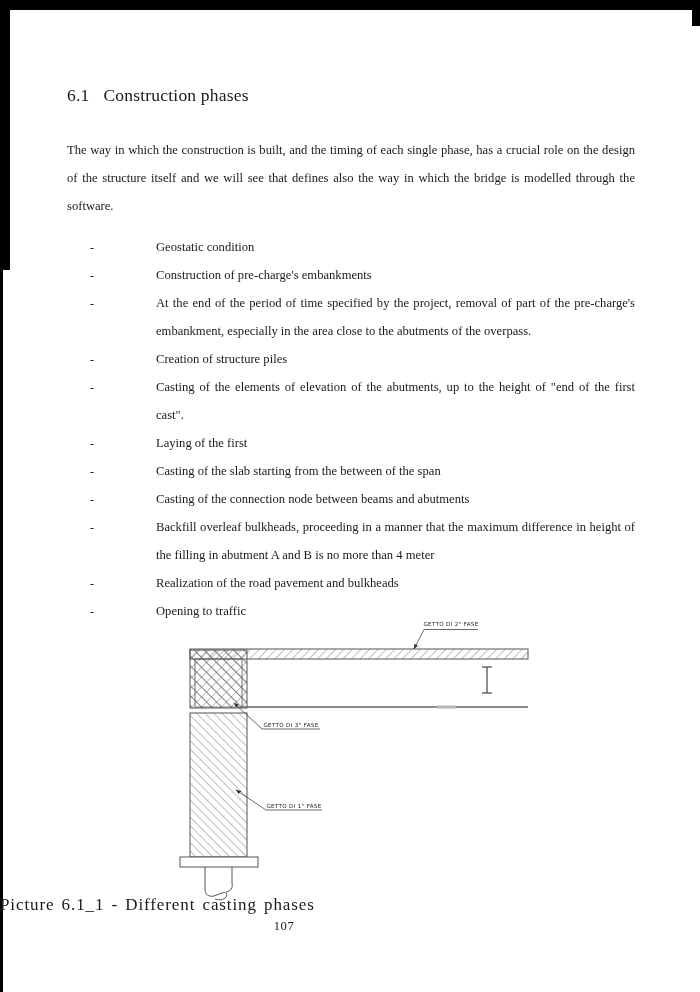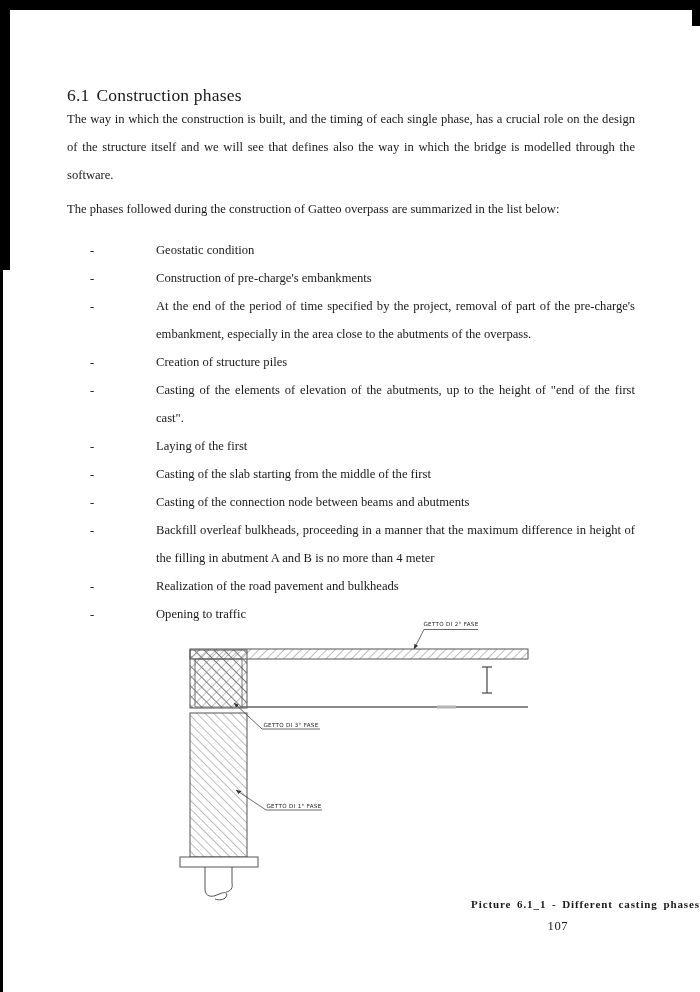--- a/index.html
+++ b/index.html
@@ -9,52 +9,51 @@
   }
   
   .frame{position:absolute;background:#000;}
   #frame-top{left:0;top:0;width:700px;height:10px;}
   #frame-left-thick{left:0;top:0;width:10px;height:270px;}
   #frame-left-thin{left:0;top:0;width:3px;height:992px;}
   #frame-right{right:0;top:0;width:8px;height:26px;}
 
   .content{position:absolute;left:67px;top:85px;width:568px;}
   .heading{font-size:17.5px;line-height:20px;font-weight:normal;letter-spacing:.2px;margin:0;}
-  .heading .sec-num{margin-right:7px;}
+  .heading .sec-num{margin-right:14px;}
   .para{font-size:12.6px;line-height:28px;text-align:justify;margin:0;}
-  #para-1{margin-top:0;}
+  #para-1{margin-top:31px;}
   #para-2{margin-top:6px;}
   .phase-list{margin-top:13px;}
   .li{display:flex;}
   .li .dash{width:22px;padding-left:23px;line-height:28px;font-size:12.6px;flex:0 0 auto;}
   .li .li-text{flex:1;font-size:12.6px;line-height:28px;text-align:justify;margin-left:44px;}
 
   #figure-svg{position:absolute;left:174px;top:615px;}
   .fig-caption{
-    position:absolute;left:0;top:897px;width:700px;text-align:right;
-    font-size:11px;font-weight:bold;letter-spacing:.9px;word-spacing:2px;line-height:15px;
+    position:absolute;left:0;top:897px;width:700px;text-align:left;
+    font-size:17px;font-weight:normal;letter-spacing:.9px;word-spacing:2px;line-height:15px;
   }
   .page-number{
-    position:absolute;left:0;top:918px;width:568px;text-align:right;
+    position:absolute;left:0;top:918px;width:568px;text-align:center;
     font-size:12.6px;line-height:16px;letter-spacing:.5px;
   }
 </style>
 </head>
 <body>
 
 <div class="frame" id="frame-top"></div>
 <div class="frame" id="frame-left-thick"></div>
 <div class="frame" id="frame-left-thin"></div>
 <div class="frame" id="frame-right"></div>
 
 <div class="content">
   <h1 class="heading"><span class="sec-num">6.1</span><span>Construction phases</span></h1>
 
   <p class="para" id="para-1">The way in which the construction is built, and the timing of each single phase, has a crucial role on the design of the structure itself and we will see that defines also the way in which the bridge is modelled through the software.</p>
-  <p class="para" id="para-2">The phases followed during the construction of Gatteo overpass are summarized in the list below:</p>
 
   <div class="phase-list">
     <div class="li">
         <span class="dash">-</span>
         <span class="li-text">Geostatic condition</span>
       </div>
     <div class="li">
         <span class="dash">-</span>
         <span class="li-text">Construction of pre-charge's embankments</span>
       </div>
@@ -69,21 +68,21 @@
     <div class="li">
         <span class="dash">-</span>
         <span class="li-text">Casting of the elements of elevation of the abutments, up to the height of "end of the first cast".</span>
       </div>
     <div class="li">
         <span class="dash">-</span>
         <span class="li-text">Laying of the first</span>
       </div>
     <div class="li">
         <span class="dash">-</span>
-        <span class="li-text">Casting of the slab starting from the middle of the first</span>
+        <span class="li-text">Casting of the slab starting from the between of the span</span>
       </div>
     <div class="li">
         <span class="dash">-</span>
         <span class="li-text">Casting of the connection node between beams and abutments</span>
       </div>
     <div class="li">
         <span class="dash">-</span>
         <span class="li-text">Backfill overleaf bulkheads, proceeding in a manner that the maximum difference in height of the filling in abutment A and B is no more than 4 meter</span>
       </div>
     <div class="li">

